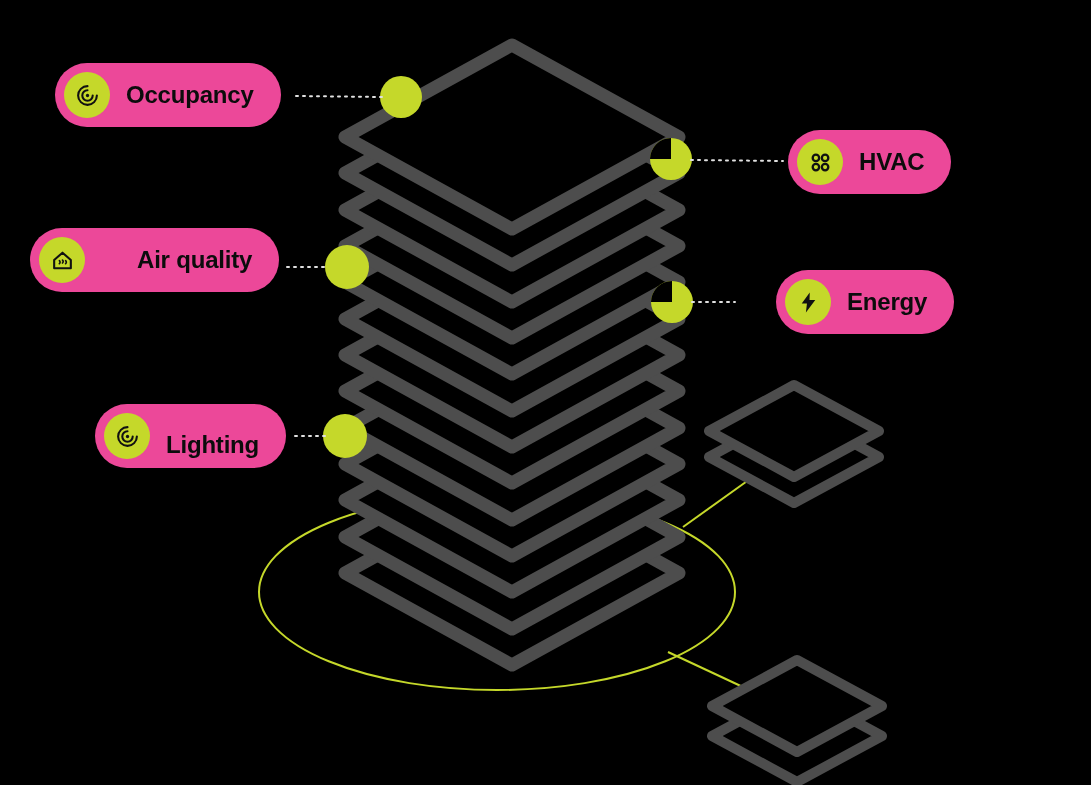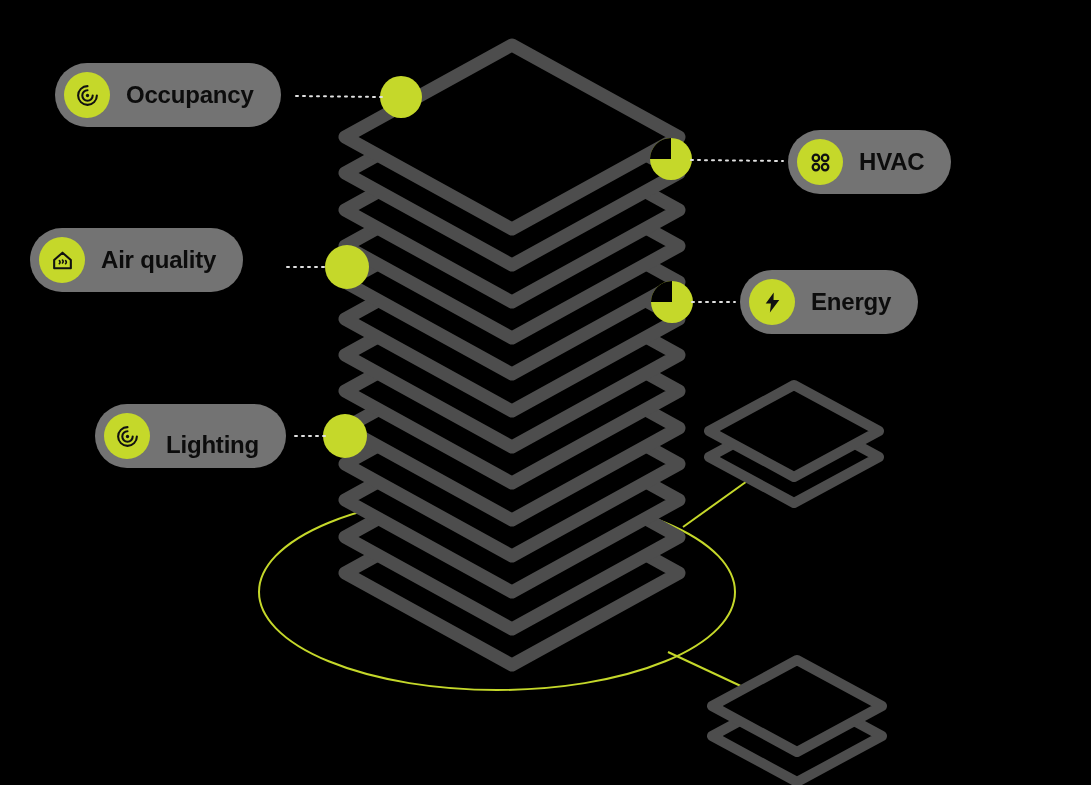--- a/index.html
+++ b/index.html
@@ -12,50 +12,50 @@
     font-family: "Liberation Sans", sans-serif;
   }
   svg.scene { position: absolute; left: 0; top: 0; }
 
   .pill {
     position: absolute;
     display: inline-flex;
     align-items: center;
     gap: 16px;
     padding: 9px 27px 9px 9px;
-    background: #737373;
+    background: #ec4899;
     border-radius: 999px;
     white-space: nowrap;
   }
   .pill-text {
     font-size: 24px;
     font-weight: 700;
     color: #0c0c0c;
     letter-spacing: -0.2px;
   }
-  .pill-text.two-line { display: flex; flex-direction: column; line-height: 1.12; white-space: normal; }
+  .pill-text.two-line { display: flex; flex-direction: column; line-height: 1.12; white-space: normal; margin-left: 36px; }
   .icon-circle {
     width: 46px; height: 46px;
     border-radius: 50%;
     background: #c5d82a;
     display: flex; align-items: center; justify-content: center;
     flex: 0 0 auto;
   }
   .icon-square {
     width: 46px; height: 46px;
     border-radius: 10px;
     background: #101009;
     display: flex; align-items: center; justify-content: center;
     flex: 0 0 auto;
   }
 
   .pill-occupancy { left: 55px;  top: 63px;  }
   .pill-hvac      { left: 788px; top: 130px; }
   .pill-air       { left: 30px;  top: 228px; }
-  .pill-energy    { left: 740px; top: 270px; }
+  .pill-energy    { left: 776px; top: 270px; }
   .pill-lighting  { left: 95px;  top: 404px; align-items: flex-end; }
   .pill-apps      { left: 835px; top: 547px; }
 </style>
 </head>
 <body>
 
 <div class="canvas">
 
   <svg class="scene" width="1091" height="785" viewBox="0 0 1091 785">
     <defs>

